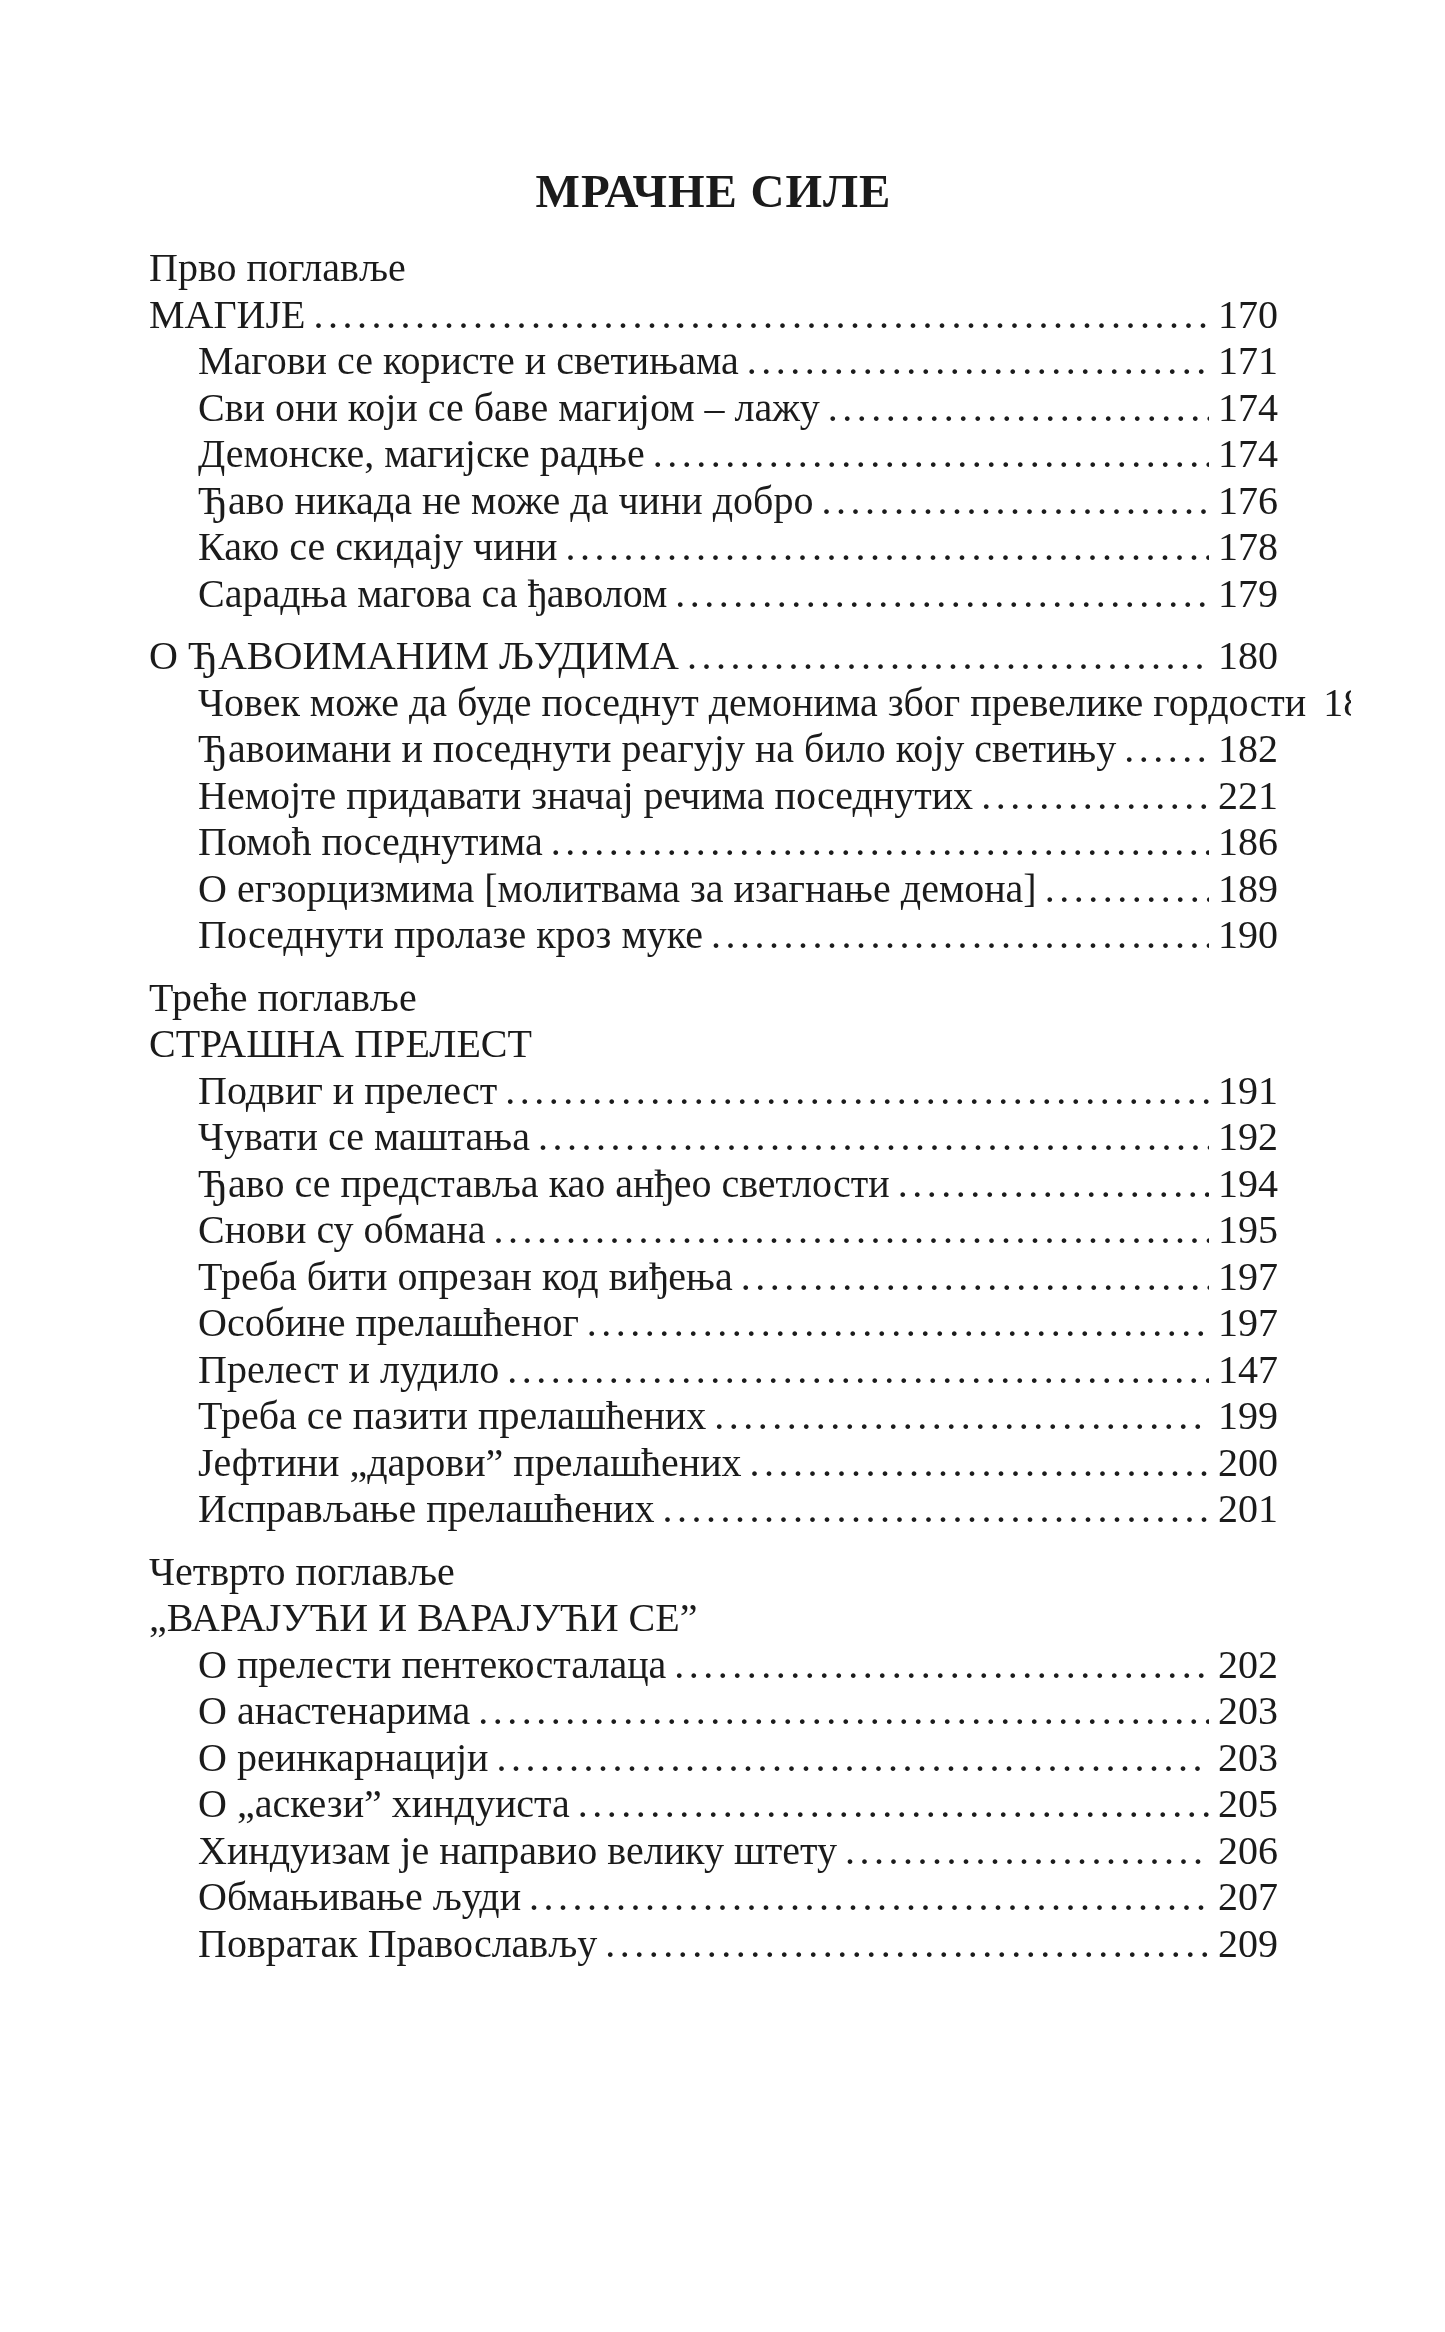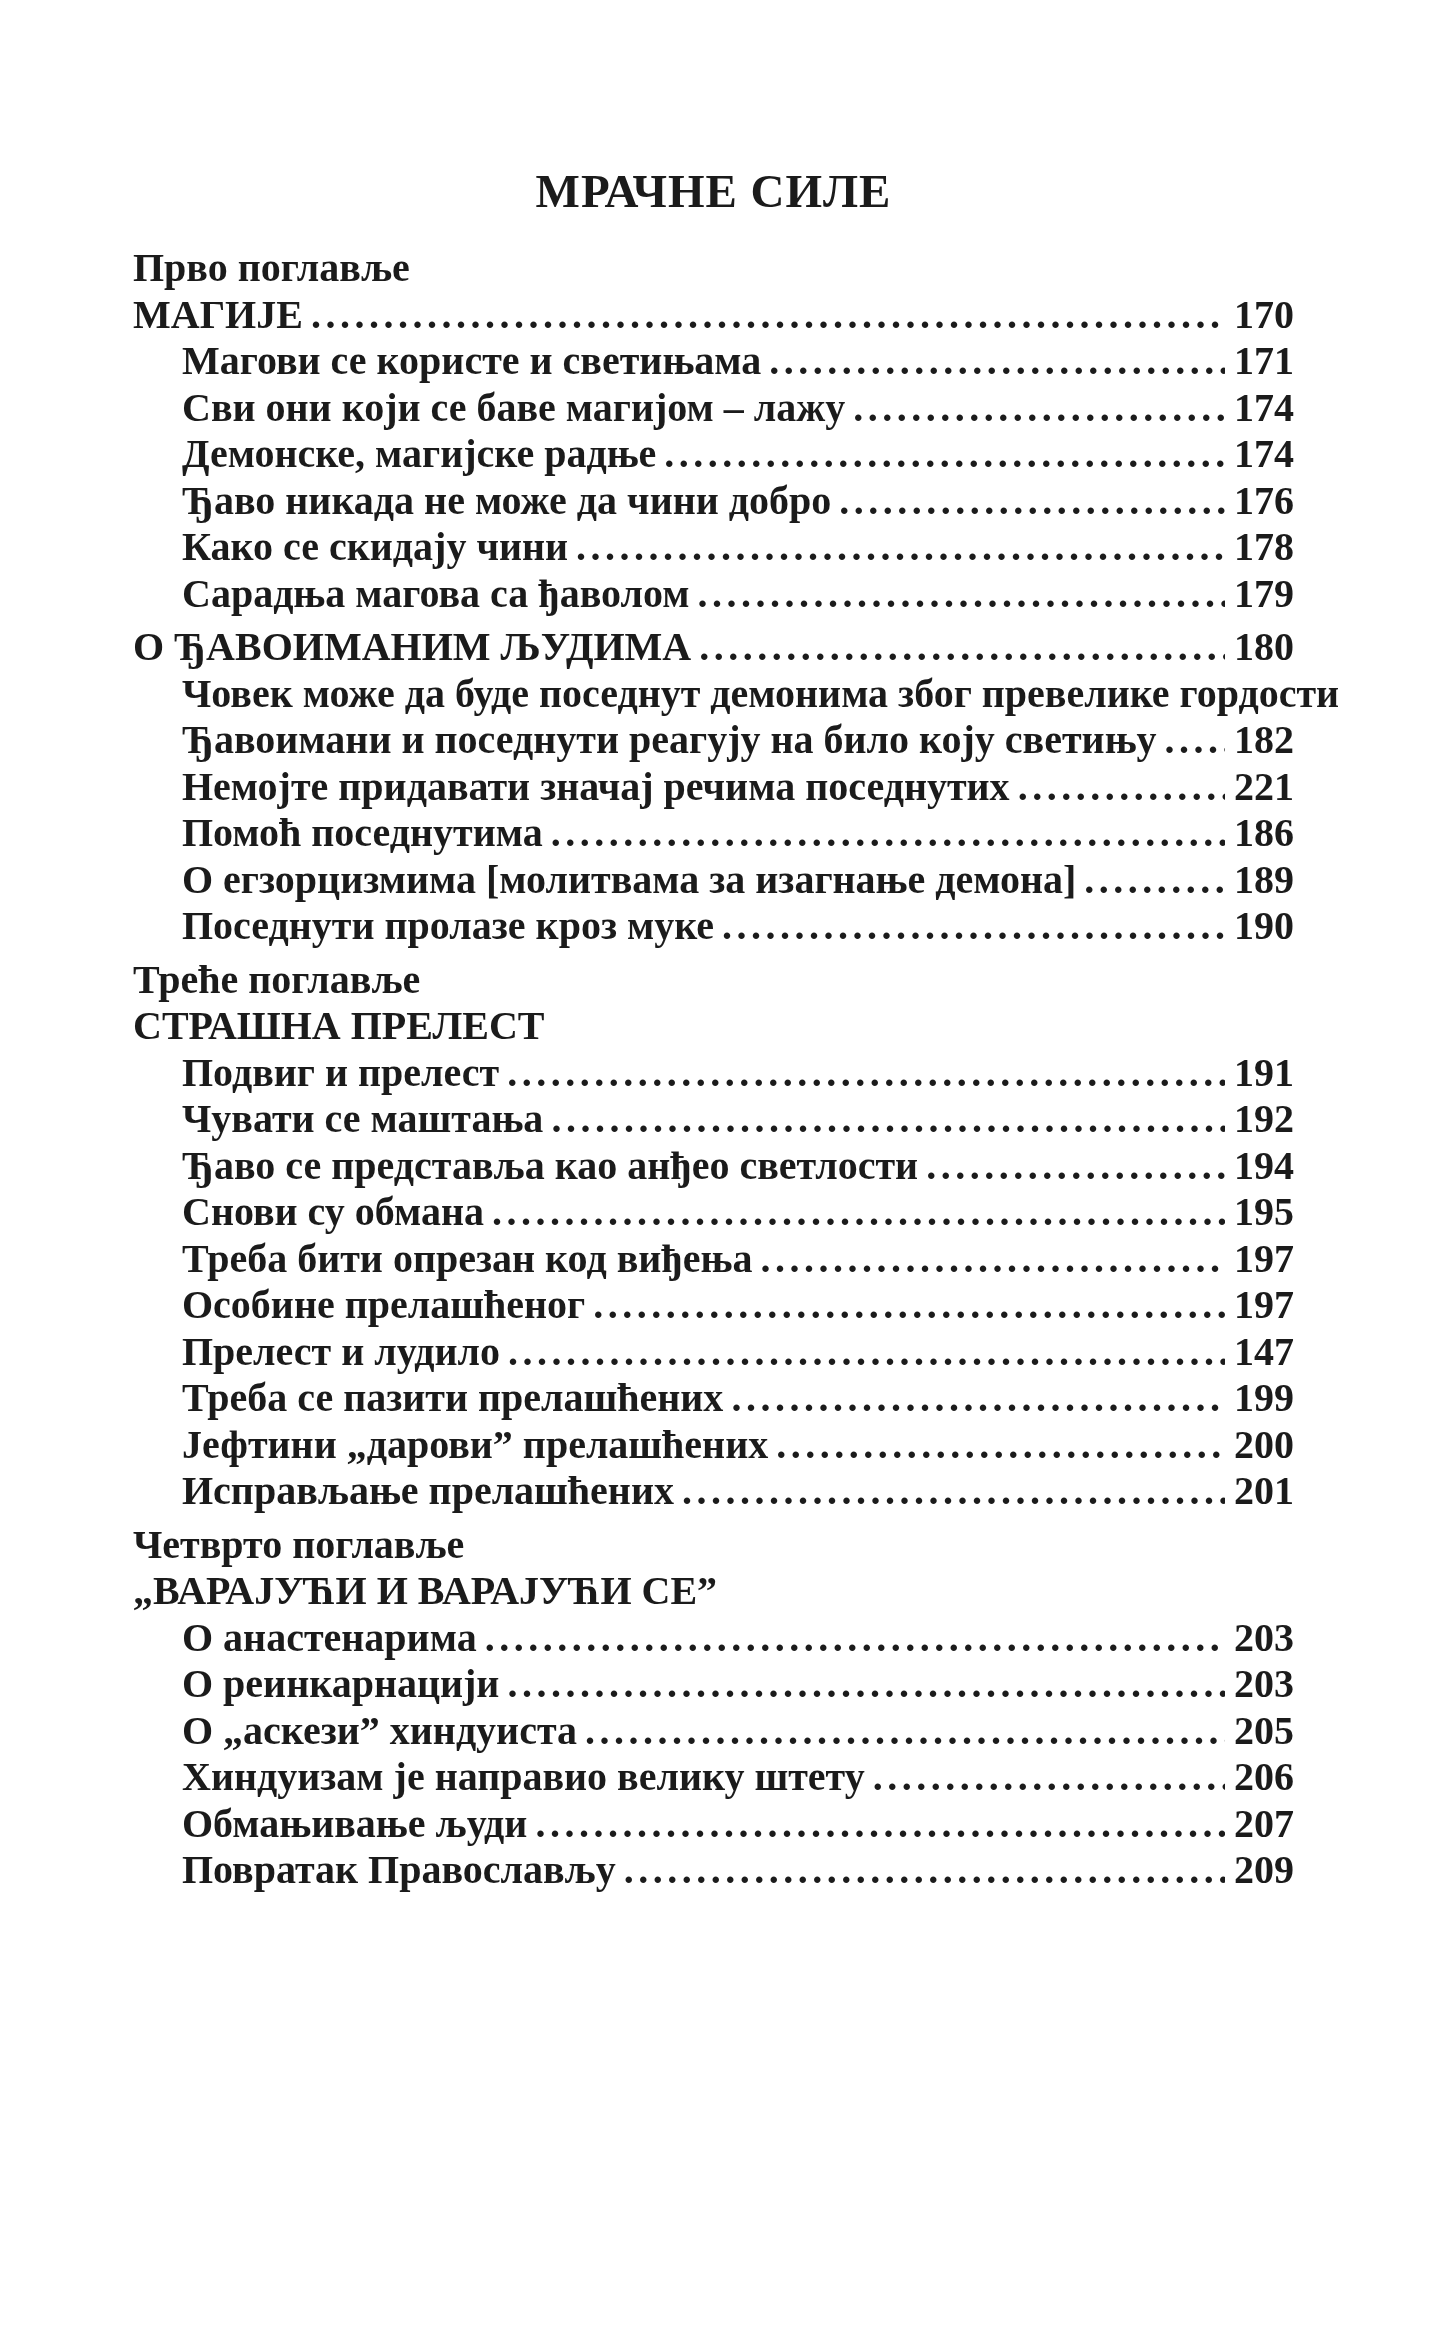--- a/index.html
+++ b/index.html
@@ -29,21 +29,21 @@
     font-weight: 700;
     text-align: center;
     letter-spacing: 1px;
     color: #1b1b1b;
   }
   nav.toc {
     margin-top: 29px;
     font-size: 40px;
     line-height: 46.5px;
   }
-  .chapter { margin: 0; font-weight: bold; }
+  .chapter { margin: 16px; }
   .chapter + .chapter { margin-top: 7px; }
   .row {
     display: flex;
     align-items: baseline;
     white-space: nowrap;
   }
   .row .t { white-space: nowrap; }
   .row.sub { padding-left: 49px; justify-content: space-between; }
   .leader {
     flex: 1 1 auto;
@@ -202,20 +202,25 @@
           </div>
         </section>
         <section class="chapter">
           <div class="row chap-label">
             <span class="t">Четврто поглавље</span>
           </div>
           <div class="row chap-title">
             <span class="t">„ВАРАЈУЋИ И ВАРАЈУЋИ СЕ”</span>
           </div>
           <div class="row sub">
+            <span class="t">О прелести пентекосталаца</span>
+            <span class="leader"></span>
+            <span class="pg">202</span>
+          </div>
+          <div class="row sub">
             <span class="t">О анастенарима</span>
             <span class="leader"></span>
             <span class="pg">203</span>
           </div>
           <div class="row sub">
             <span class="t">О реинкарнацији</span>
             <span class="leader"></span>
             <span class="pg">203</span>
           </div>
           <div class="row sub">

